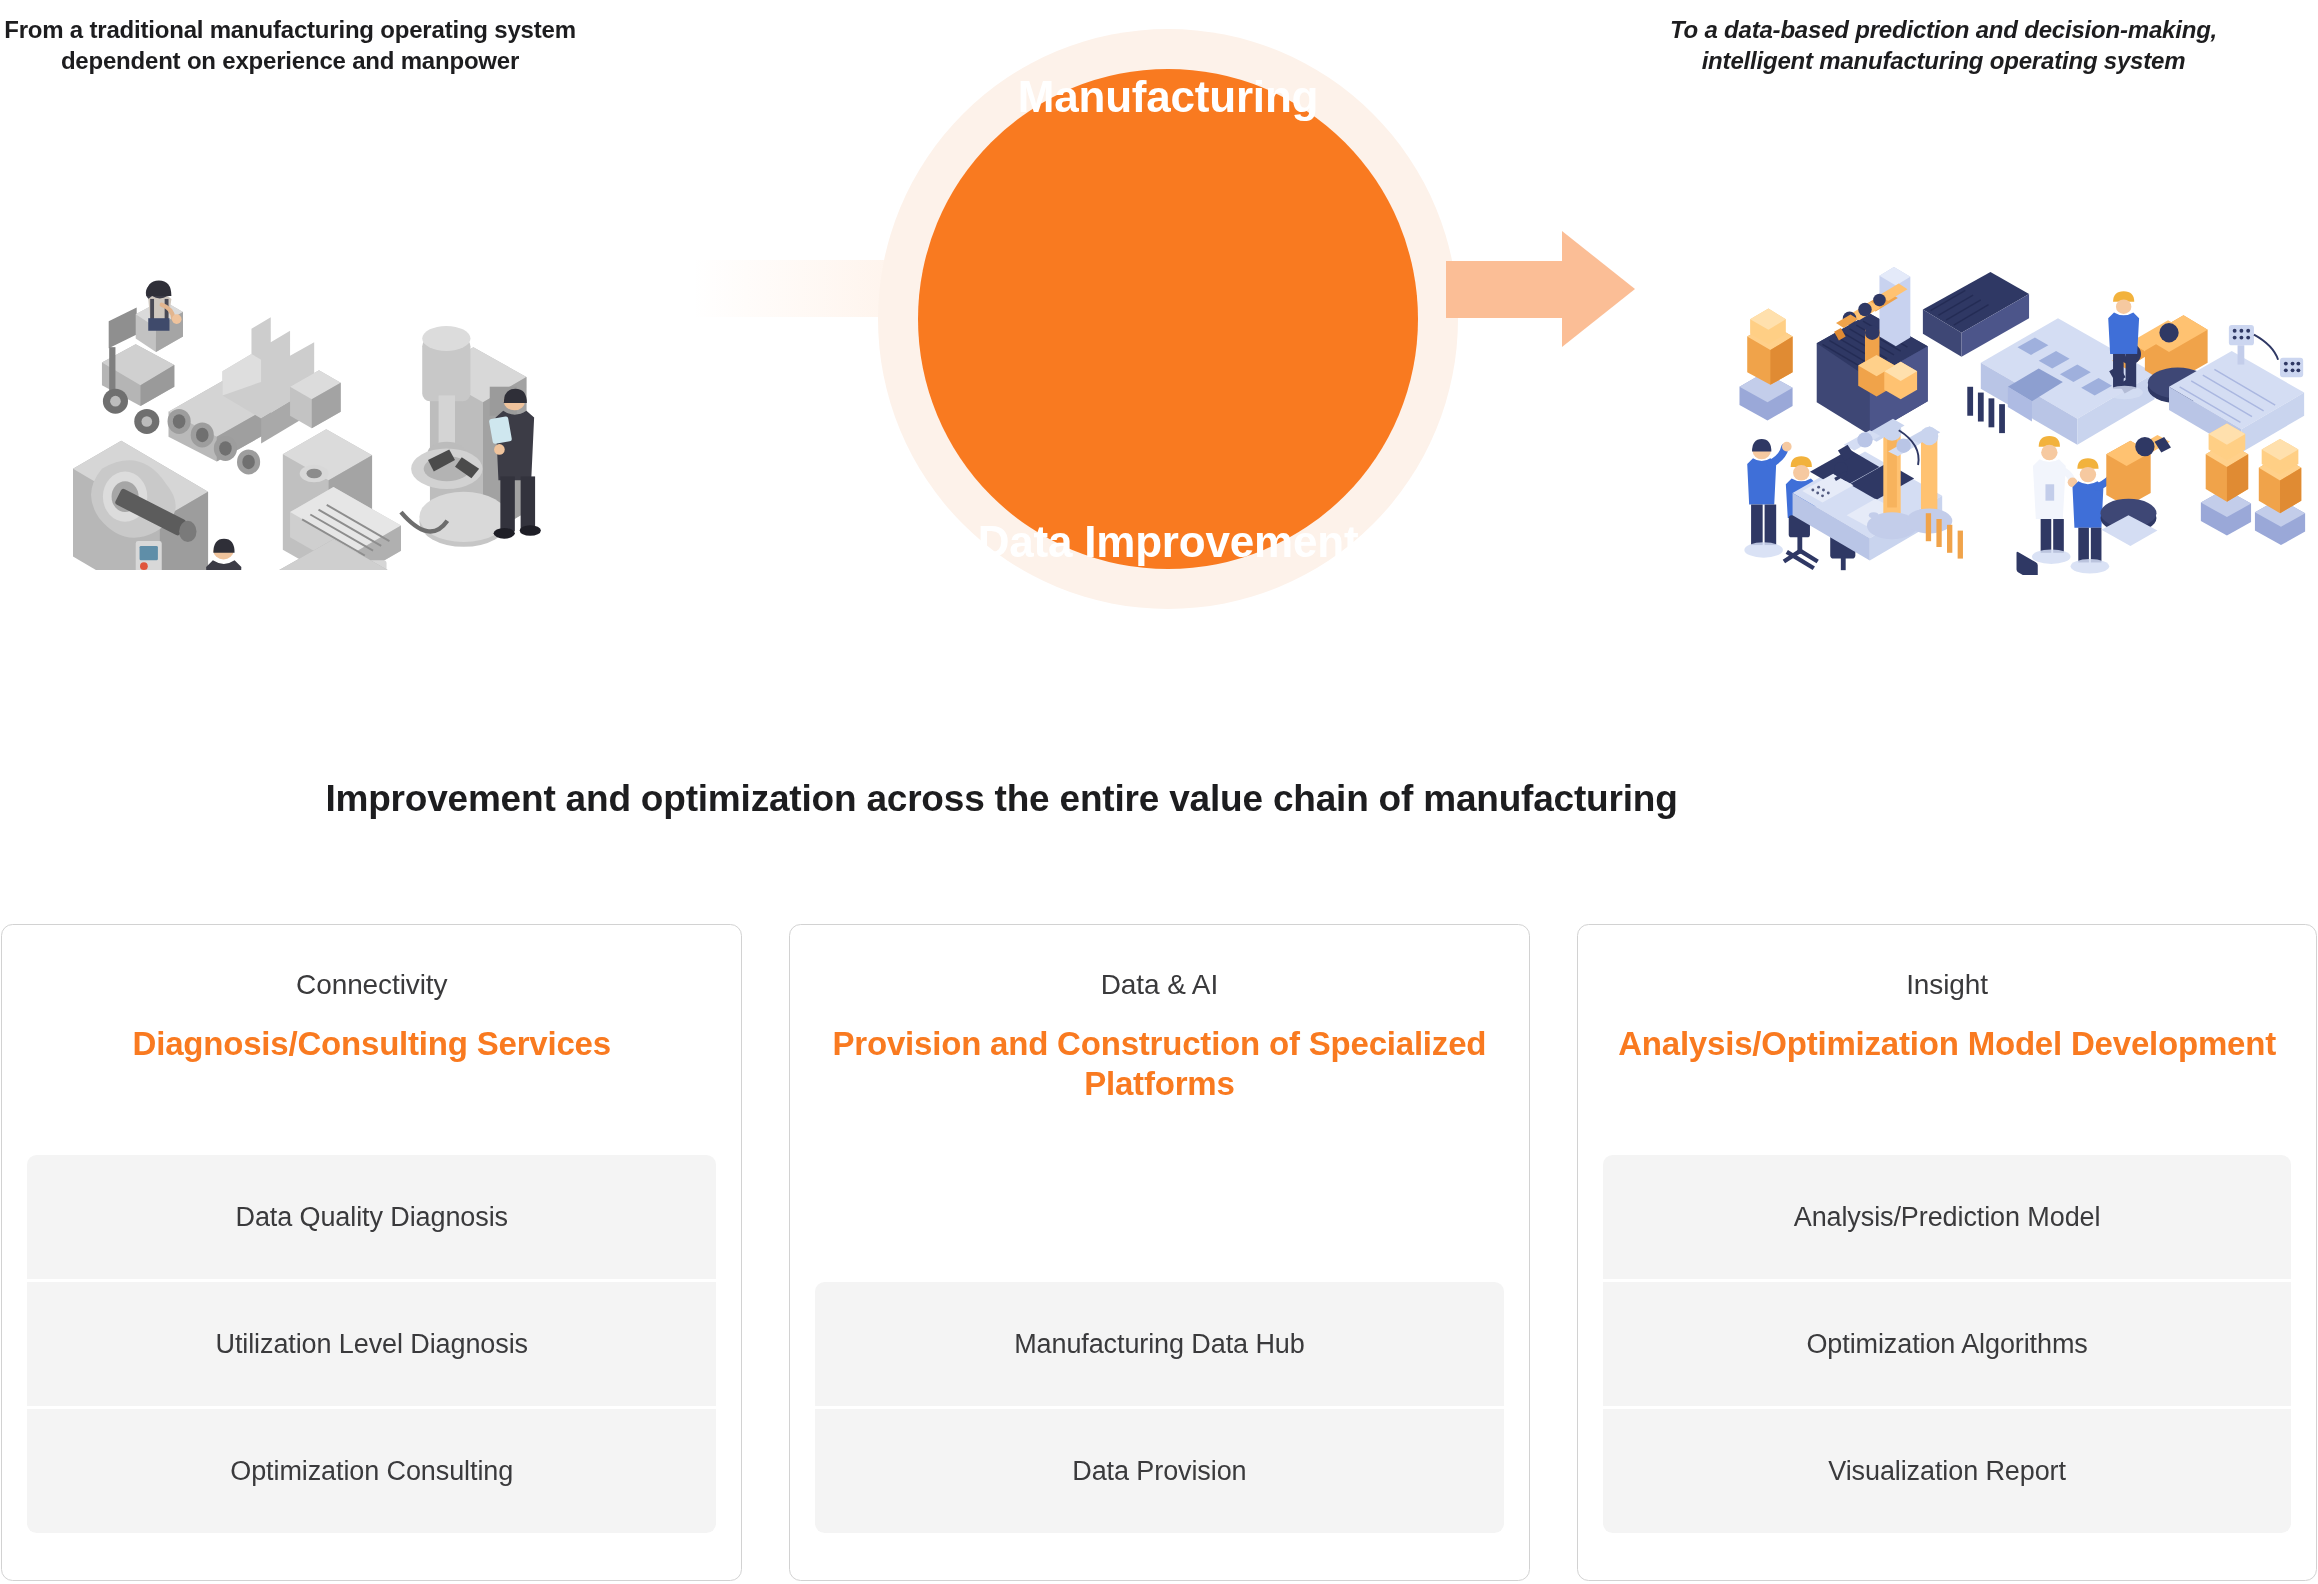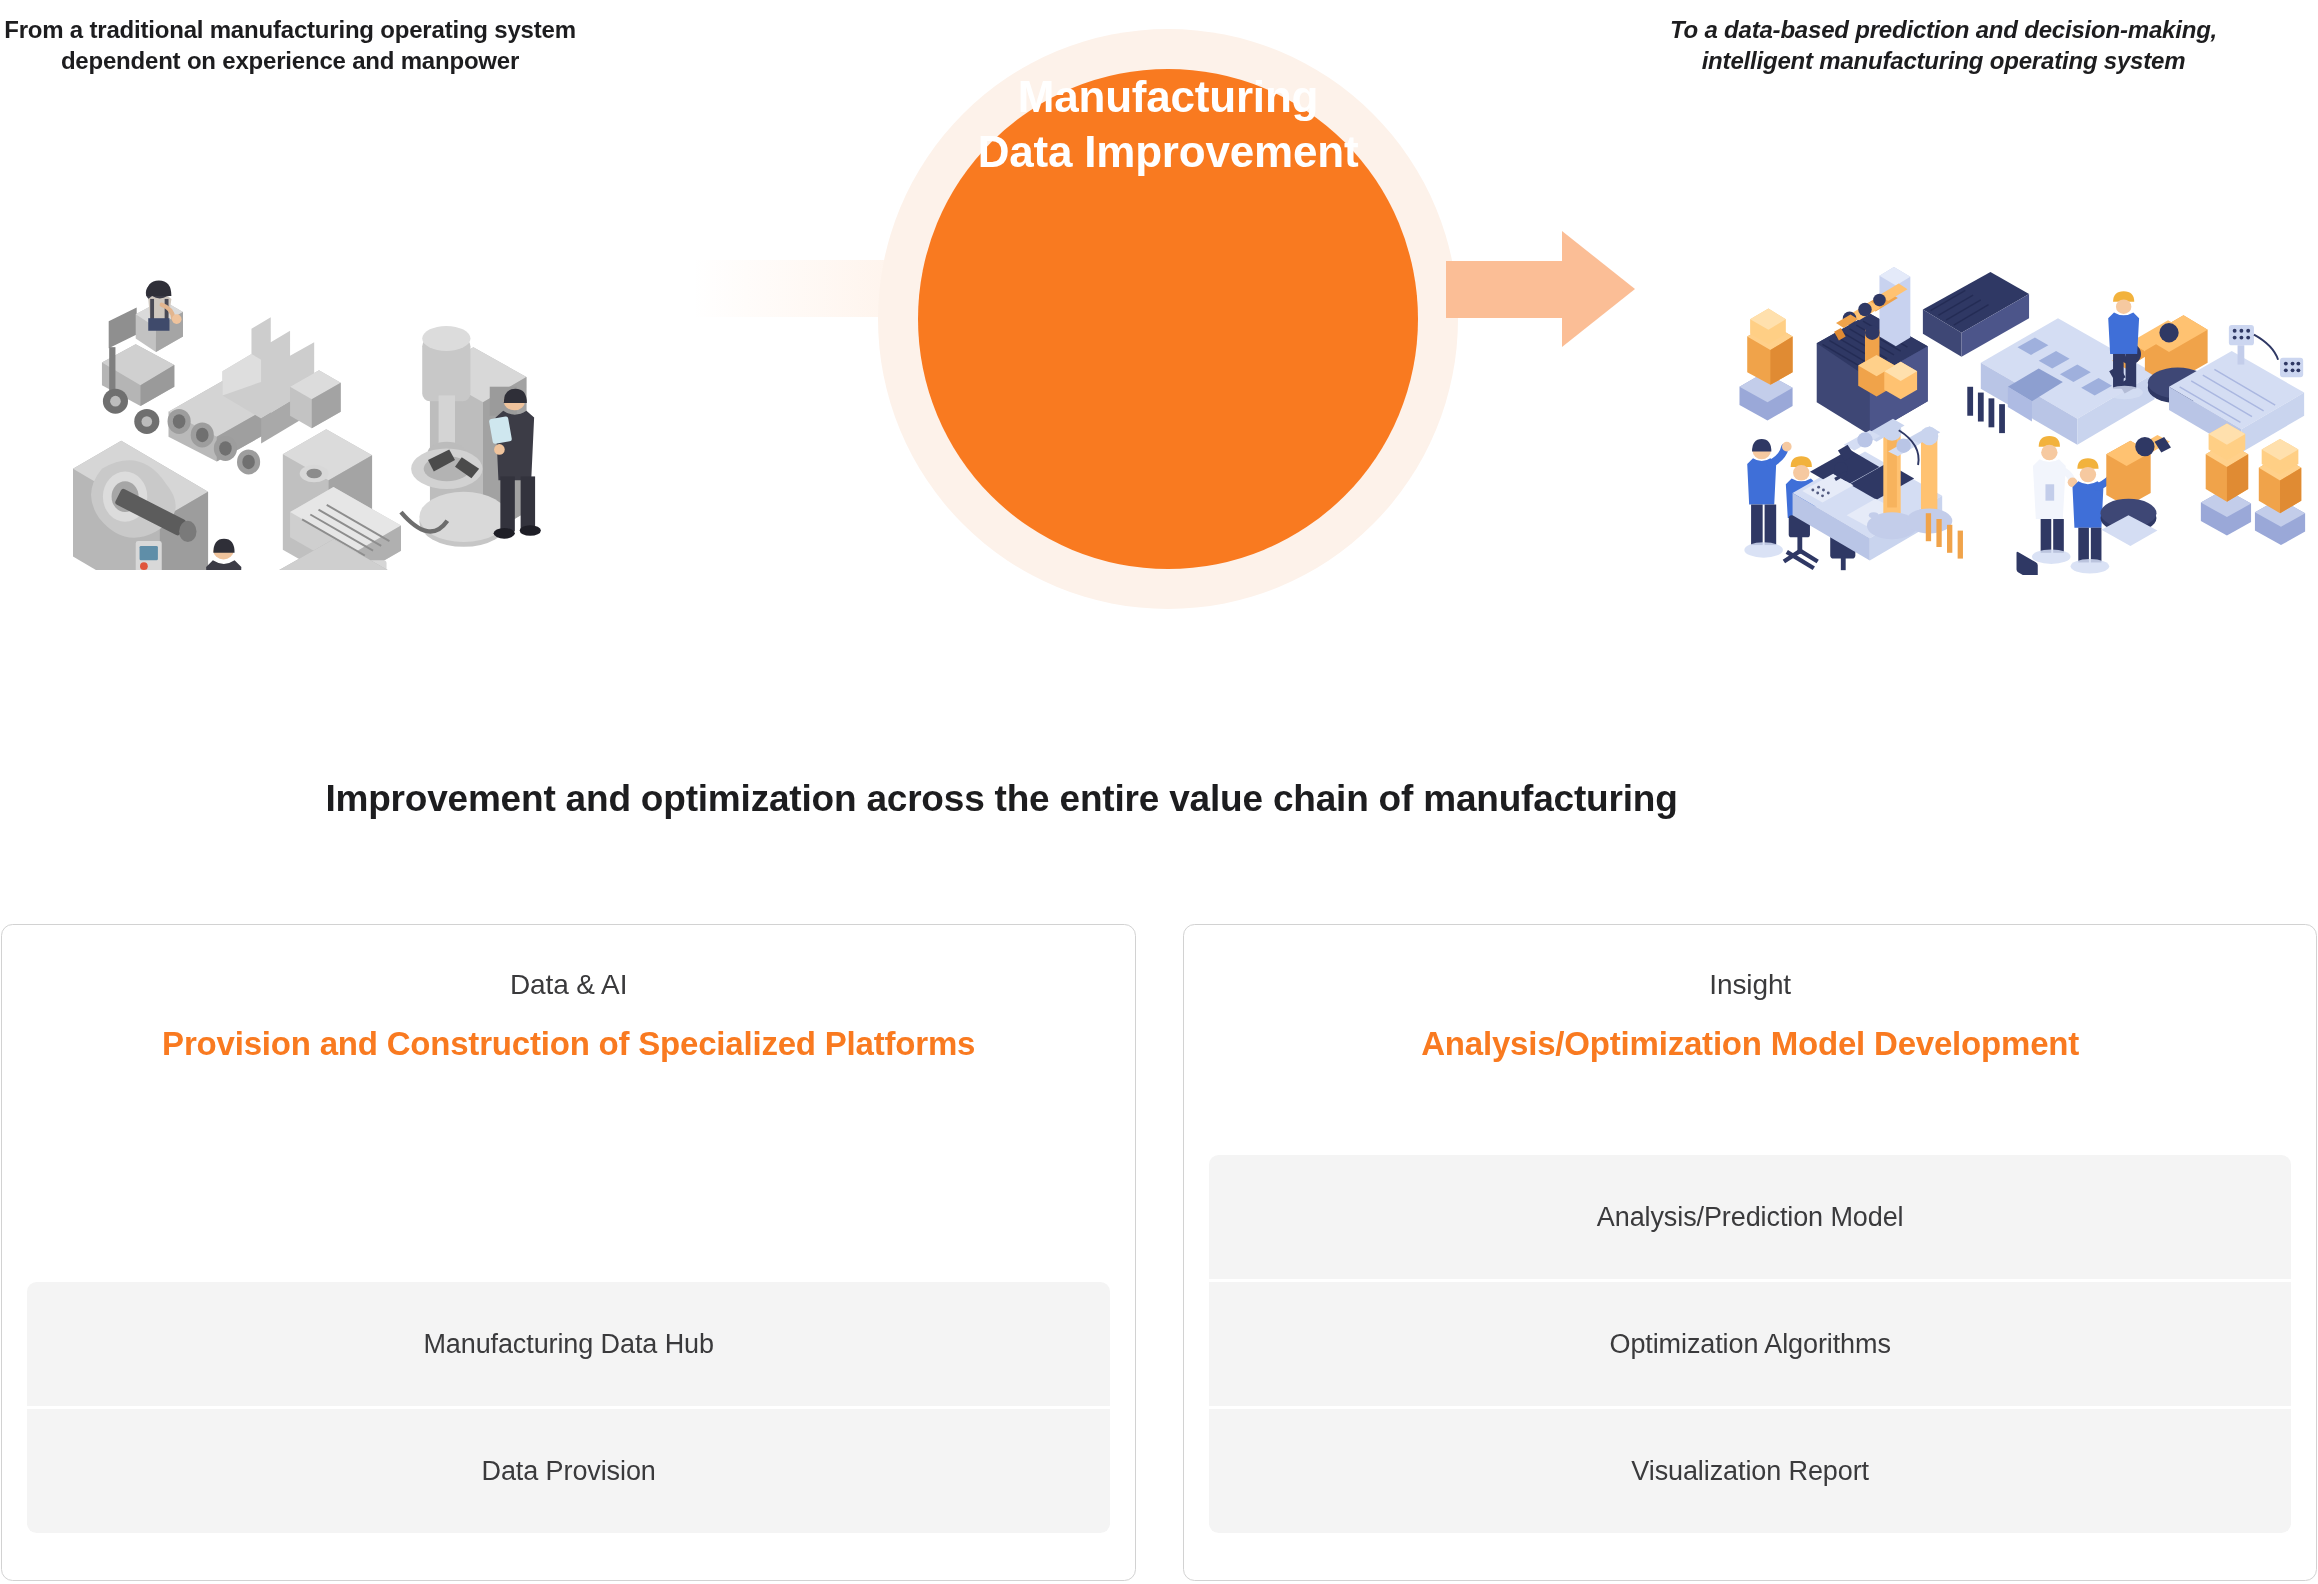--- a/index.html
+++ b/index.html
@@ -52,21 +52,21 @@
   .halo{
     position:absolute;left:878px;top:29px;
     width:580px;height:580px;border-radius:50%;
     background:#FDF2EA;
   }
   .core-circle{
     position:absolute;left:918px;top:69px;
     width:500px;height:500px;border-radius:50%;
     background:#F97A20;
     display:flex;flex-direction:column;
-    align-items:center;justify-content:flex-start;
+    align-items:center;justify-content:space-between;
   }
   .core-circle .line{
     color:#ffffff;font-size:44px;font-weight:700;
     line-height:1.25;text-align:center;letter-spacing:-0.2px;
   }
 
   
   .illus{position:absolute;}
   .illus-left{left:63px;top:242px;width:512px;height:328px;}
   .illus-right{left:1720px;top:242px;width:594px;height:333px;}
@@ -554,20 +554,30 @@
         <polygon points="1122,430 1160,408 1198,430 1198,460 1160,482 1122,460" fill="#ffcf85"></polygon>
         <polygon points="1122,430 1160,408 1198,430 1160,452" fill="#ffe0ad"></polygon>
       </g>
     </svg>
   </div>
 
   <div class="section-title">Improvement and optimization across the entire value chain of manufacturing</div>
 
   <div class="cards">
 
+    <div class="card">
+      <div class="card-eyebrow">Connectivity</div>
+      <div class="card-heading">Diagnosis/Consulting Services</div>
+      <div class="spacer-flex"></div>
+      <div class="card-list">
+        <div class="card-list-item">Data Quality Diagnosis</div>
+        <div class="card-list-item">Utilization Level Diagnosis</div>
+        <div class="card-list-item">Optimization Consulting</div>
+      </div>
+    </div>
 
     <div class="card">
       <div class="card-eyebrow">Data &amp; AI</div>
       <div class="card-heading">Provision and Construction of Specialized Platforms</div>
       <div class="spacer-flex"></div>
       <div class="card-list">
         <div class="card-list-item">Manufacturing Data Hub</div>
         <div class="card-list-item">Data Provision</div>
       </div>
     </div>

